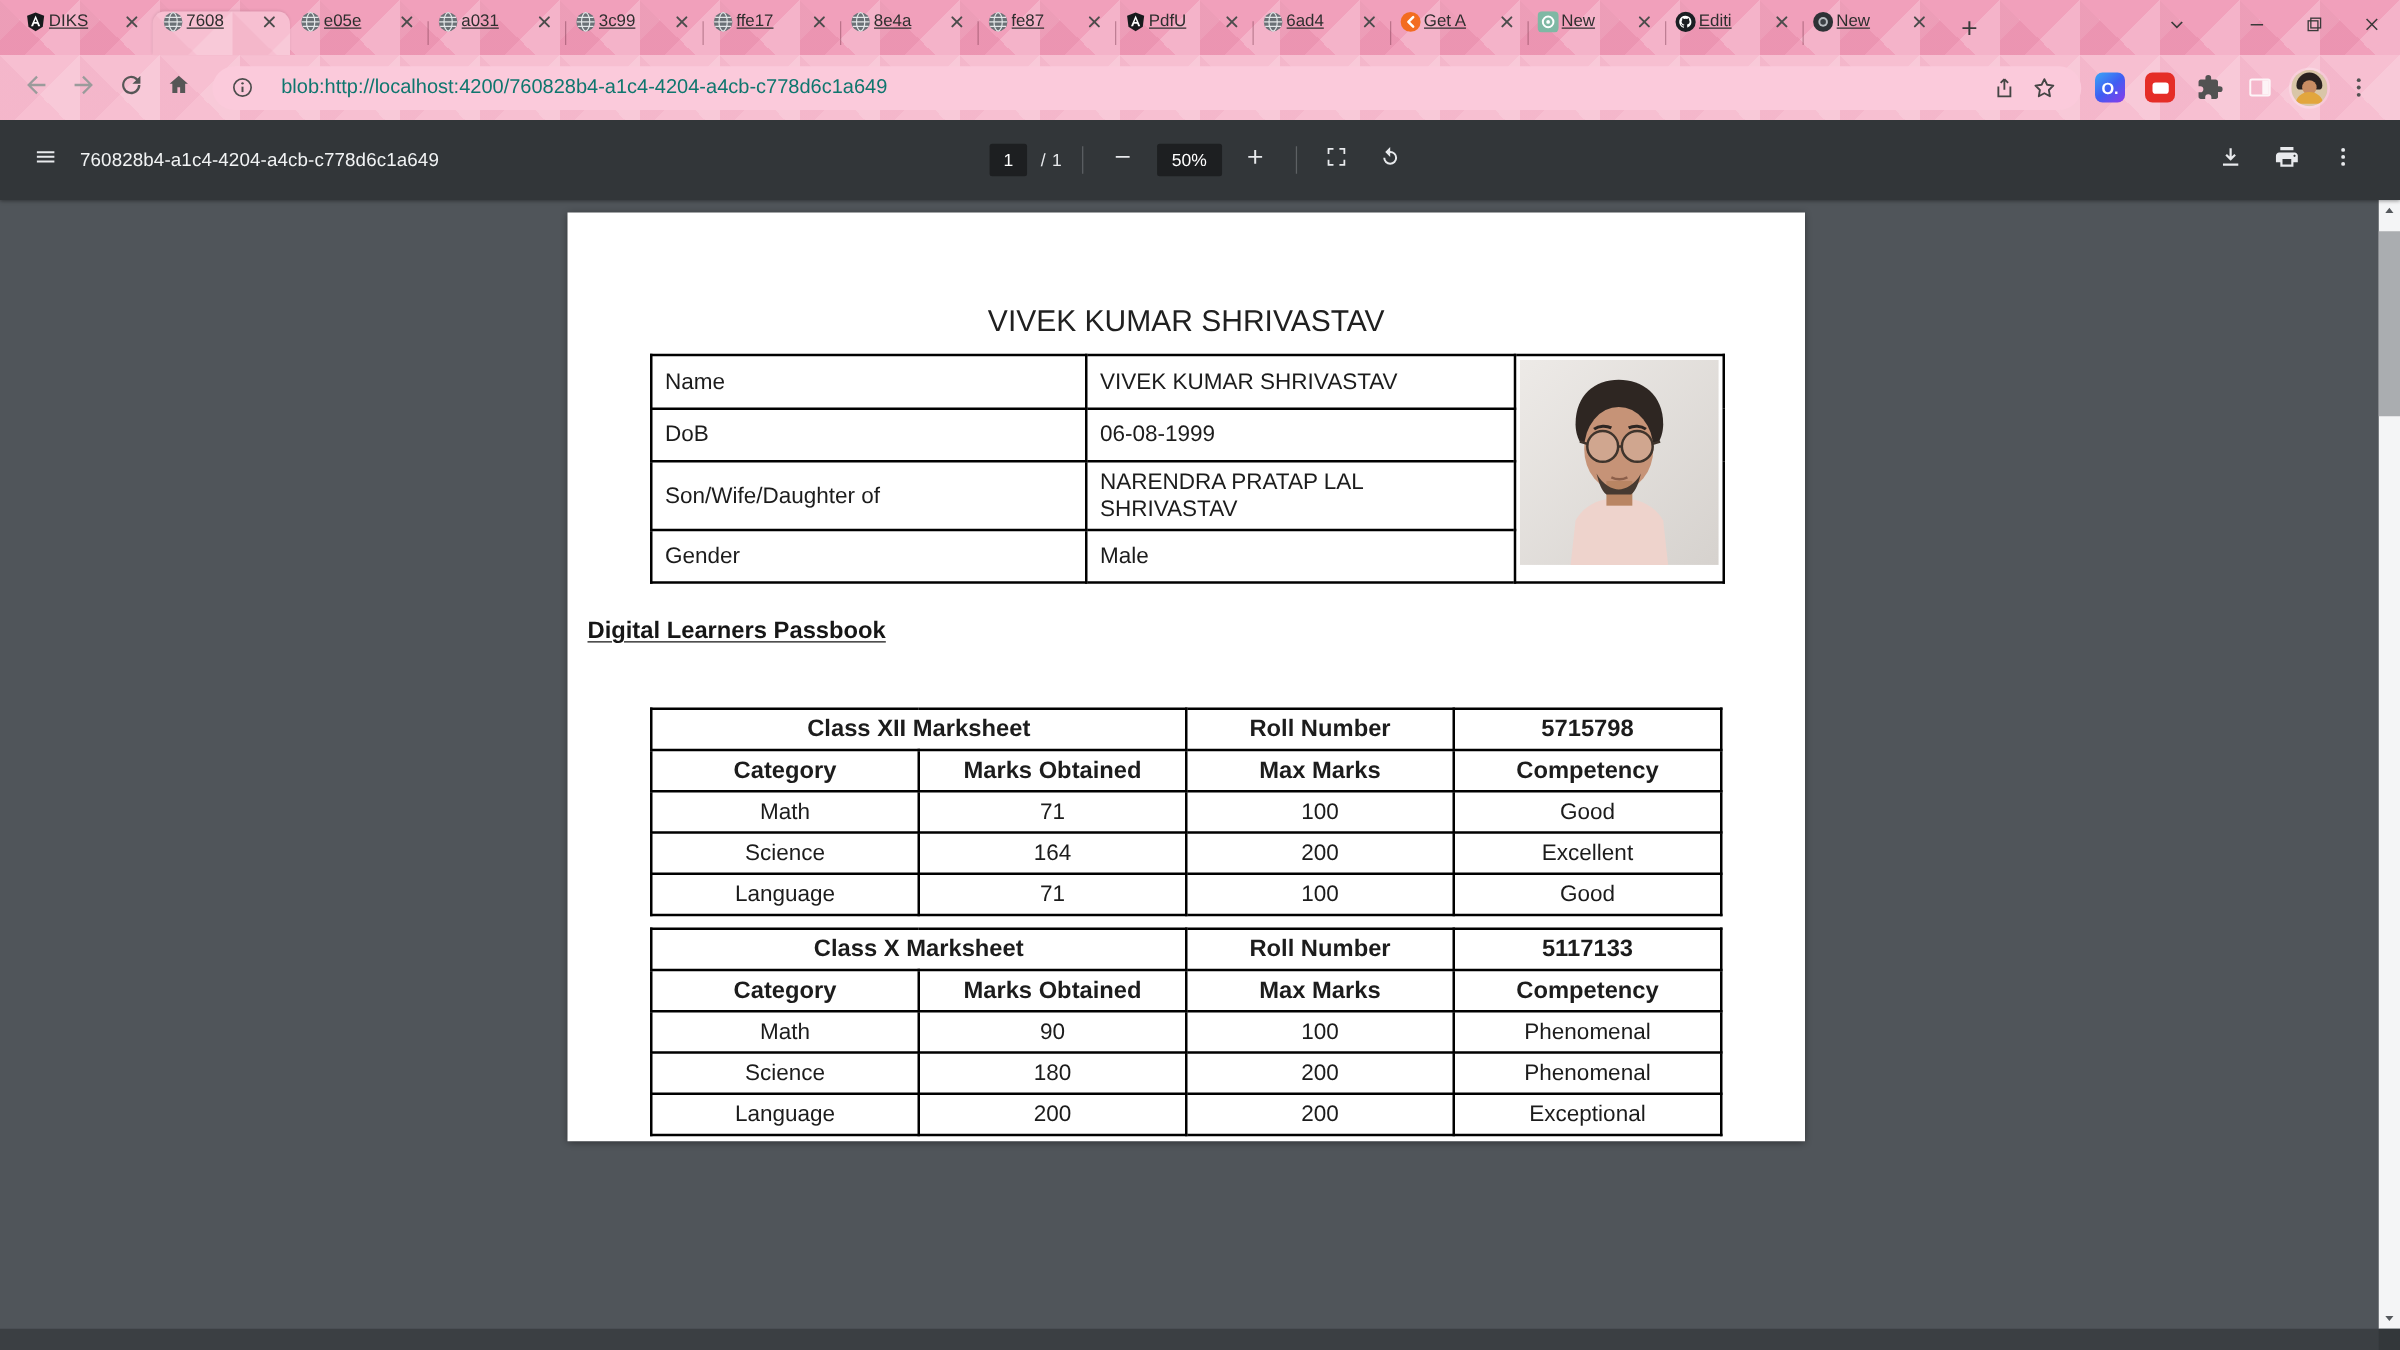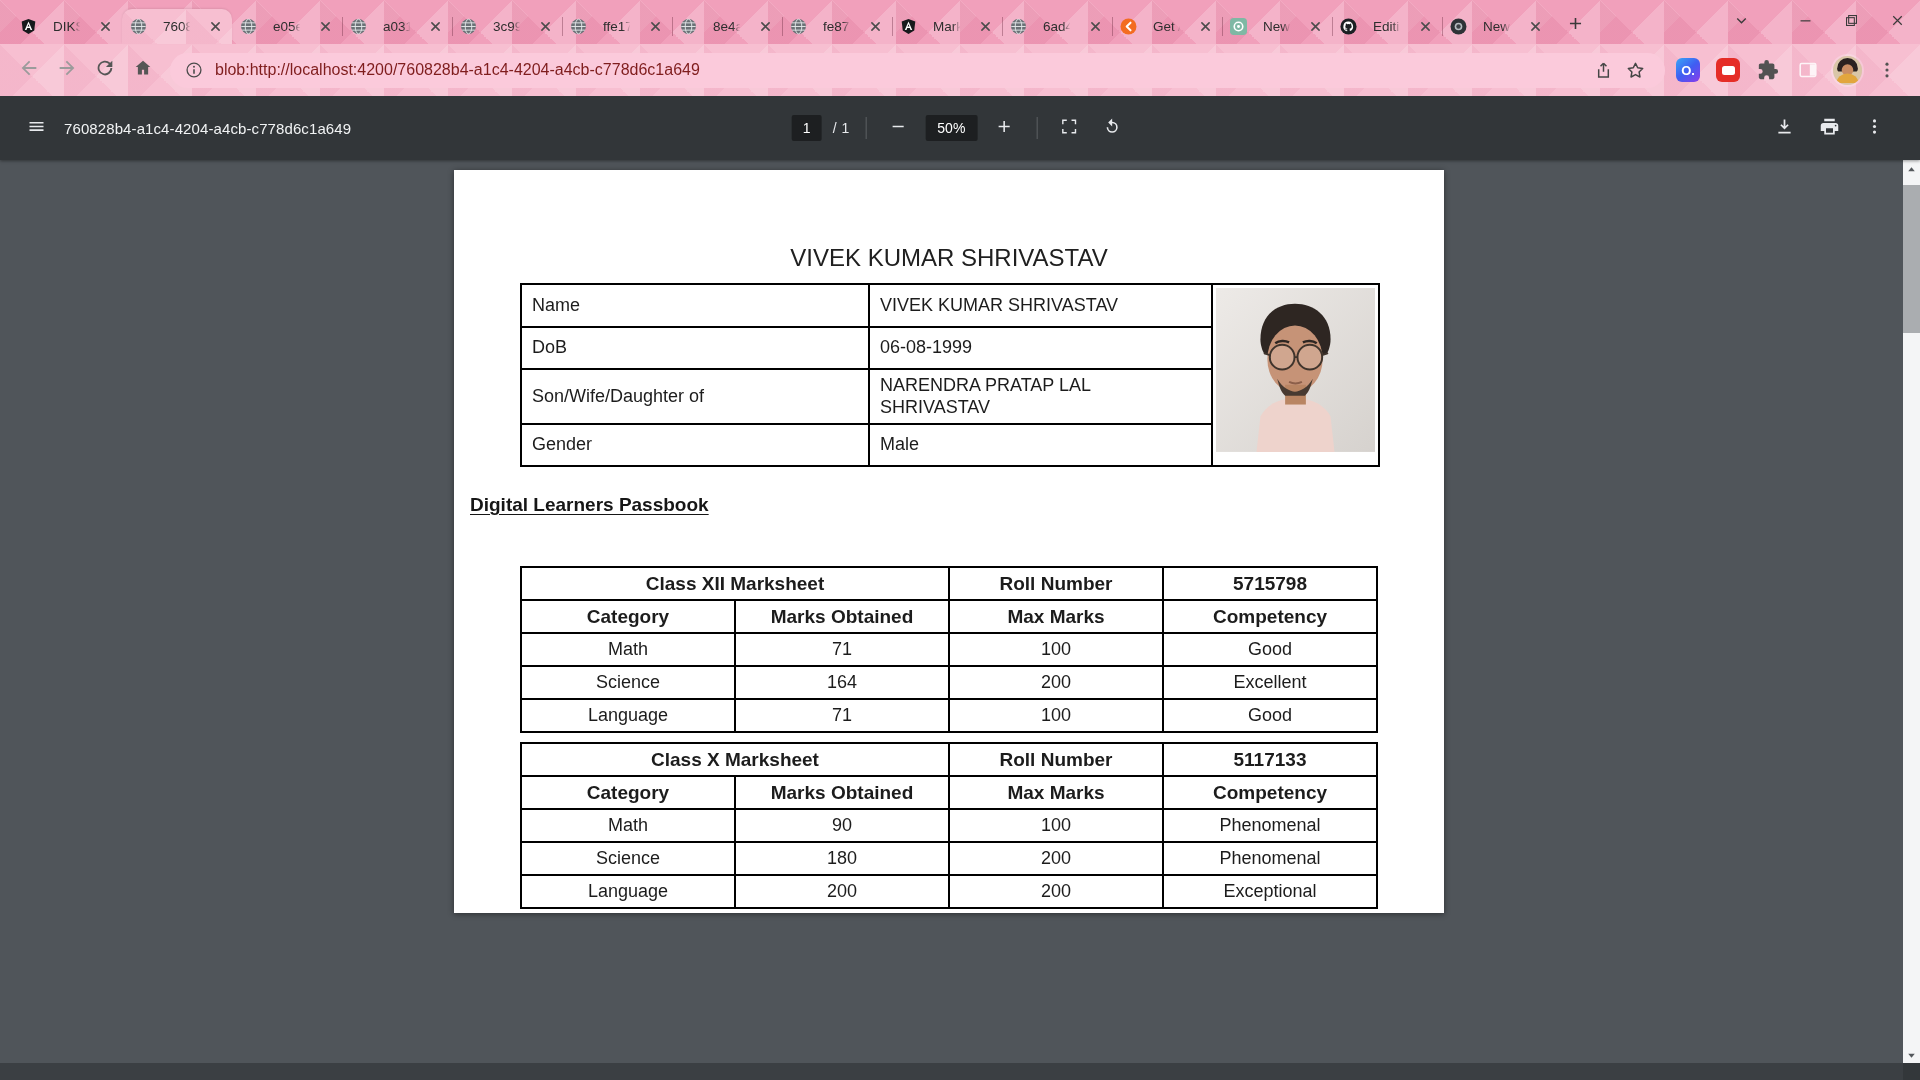--- a/index.html
+++ b/index.html
@@ -18,22 +18,22 @@
   }
   .geo-light{
     background-color:#f7bfd1;
     background-image:
       conic-gradient(from 45deg at 50% 50%, rgba(255,255,255,.16) 0 90deg, transparent 90deg 180deg, rgba(205,84,124,.08) 180deg 270deg, transparent 270deg 360deg);
     background-size:64px 64px;
   }
   .tabstrip{position:absolute;top:0;left:0;right:0;height:44px;display:flex;align-items:flex-end;z-index:5;}
   .tabs{display:flex;align-items:flex-end;padding-left:12px;}
   .tab{
-    width:110px;height:35px;display:flex;align-items:center;gap:16px;
-    padding:0 8px;box-sizing:border-box;border-radius:10px 10px 0 0;position:relative;color:#333;
+    width:110px;height:35px;display:flex;align-items:flex-start;gap:2px;
+    padding:0 8px;box-sizing:border-box;border-radius:10px 10px 0 0;position:relative;color:#333;text-decoration:underline;
   }
   .tab.sep::before{content:"";position:absolute;left:0;top:8px;height:19px;width:1px;background:rgba(90,30,50,.35);}
   .tab.active{box-shadow:0 -1px 2px rgba(0,0,0,.08);}
   .tab .favicon{width:17px;height:17px;flex:0 0 auto;}
   .tab .favicon svg{width:100%;height:100%;display:block;}
   .tab .tlabel{flex:1;font-size:13.5px;white-space:nowrap;overflow:hidden;color:#2e2e2e;
     -webkit-mask-image:linear-gradient(90deg,#000 70%,transparent 98%);mask-image:linear-gradient(90deg,#000 70%,transparent 98%);}
   .tab .tclose{width:17px;height:17px;border-radius:50%;flex:0 0 auto;}
   .tab .tclose svg{width:100%;height:100%;display:block;}
   .newtab{width:30px;height:30px;margin:0 0 4px 8px;display:flex;align-items:center;justify-content:center;color:#3a3a3a;border-radius:50%;}
@@ -43,21 +43,21 @@
   .strip-btn svg{width:17px;height:17px;}
   .strip-btn.chev{margin-right:26px;width:30px;}
   
   .toolbar{position:absolute;top:44px;left:0;right:0;height:52px;display:flex;align-items:center;padding:0 10px;box-sizing:border-box;z-index:4;}
   .navbtn{width:38px;height:38px;display:flex;align-items:center;justify-content:center;border-radius:50%;color:#565656;}
   .navbtn svg{width:22px;height:22px;}
   .navbtn.dim{color:#9b9b9b;}
   .omnibox{flex:1;height:35px;border-radius:18px;background:#fbcadb;display:flex;align-items:center;padding:0 14px;margin:0 8px;box-sizing:border-box;}
   .omnibox .siteinfo{width:20px;height:20px;color:#4c4c4c;flex:0 0 auto;}
   .omnibox .siteinfo svg{width:100%;height:100%;}
-  .urltext{margin-left:11px;font-size:16px;color:#7f1d1d;white-space:nowrap;overflow:hidden;flex:1;}
+  .urltext{margin-left:21px;font-size:16px;color:#0f766e;white-space:nowrap;overflow:hidden;flex:1;}
   .omni-ic{width:32px;height:32px;display:flex;align-items:center;justify-content:center;color:#454545;flex:0 0 auto;}
   .omni-ic svg{width:21px;height:21px;}
   .actions{display:flex;align-items:center;gap:10px;margin-right:8px;}
   .actbtn{width:30px;height:30px;display:flex;align-items:center;justify-content:center;color:#525252;}
   .actbtn svg{width:22px;height:22px;}
   .ext-o{width:24px;height:24px;border-radius:6px;display:flex;align-items:center;justify-content:center;
     background:linear-gradient(140deg,#39a7f6 0%,#3f5df2 50%,#8c3bea 100%);color:#fff;font-size:13px;font-weight:bold;}
   .ext-red{width:24px;height:24px;border-radius:6px;background:#e52d27;display:flex;align-items:center;justify-content:center;}
   .ext-red i{display:block;width:13px;height:9px;background:#fff;border-radius:2.5px;}
   .whiteicon{color:#fdf4f7;}
@@ -240,21 +240,21 @@
           </svg>
         </span>
       </div>
       <div class="tab sep">
         <span class="favicon">
           <svg viewBox="0 0 16 16">
             <path d="M8 1L1.6 3.3l1 8.4L8 15l5.4-3.3 1-8.4z" fill="#17191c"></path>
             <path d="M8 3.2L4.5 11.2h1.6l.7-1.8h2.4l.7 1.8h1.6zM8 5.9l.9 2.2H7.1z" fill="#fff"></path>
           </svg>
         </span>
-        <span class="tlabel">Marks</span>
+        <span class="tlabel">PdfU</span>
         <span class="tclose">
           <svg viewBox="0 0 16 16">
             <path d="M4.6 4.6l6.8 6.8m0-6.8l-6.8 6.8" stroke="#4c4c4c" stroke-width="1.5" stroke-linecap="round"></path>
           </svg>
         </span>
       </div>
       <div class="tab sep">
         <span class="favicon">
           <svg viewBox="0 0 16 16">
             <circle cx="8" cy="8" r="7" fill="#6a7176"></circle>

